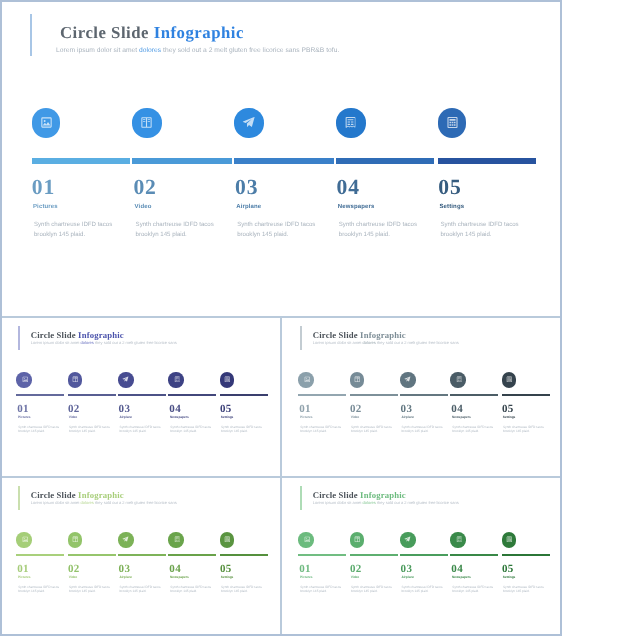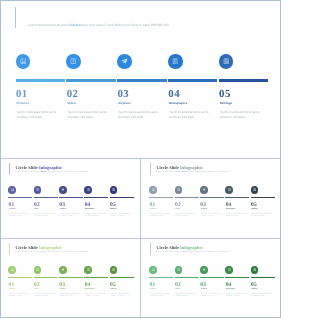--- a/index.html
+++ b/index.html
@@ -40,20 +40,21 @@
   .scol .lbl{position:absolute;left:0.6px;top:50.3px;font-size:1.6px;font-weight:700;letter-spacing:0;}
   .scol .body{position:absolute;left:0.7px;top:54.6px;width:22px;font-size:1.6px;line-height:2.6px;color:#b3bcc5;}
 </style>
 </head>
 <body>
 
 <div class="page">
   <div class="page-border"></div>
   <div class="slide big" id="slide0">
       <div class="accent" style="background:#a8c6e6"></div>
+      <div class="title"><span>Circle Slide </span><span style="color:#2f82e0">Infographic</span></div>
       <div class="sub"><span>Lorem ipsum dolor sit amet </span><span style="color:#4f9ae4">dolores</span><span> they sold out a 2 melt gluten free licorice sans PBR&amp;B tofu.</span></div>
       <div class="bcol" style="left:15.6px">
         <div class="circ" style="background:#4099e6">
           <svg viewBox="0 0 24 24">
             <path d="M4.4 2.4 h15.2 a2 2 0 0 1 2 2 v15.2 a2 2 0 0 1 -2 2 H4.4 a2 2 0 0 1 -2-2 V4.4 a2 2 0 0 1 2-2 Z M4.4 4.4 v15.2 h15.2 V4.4 Z M8.6 7.4 a1.8 1.8 0 1 1 0 3.6 1.8 1.8 0 0 1 0-3.6 Z M4.8 17.6 l4.3-5.1 2.6 3 3.1-4.2 4.4 6.3 Z"></path>
           </svg>
         </div>
         <div class="bar" style="background:#5aaee2"></div>
         <div class="num" style="color:#6a9cc2">01</div>
         <div class="lbl" style="color:#6a9cc2">Pictures</div>

